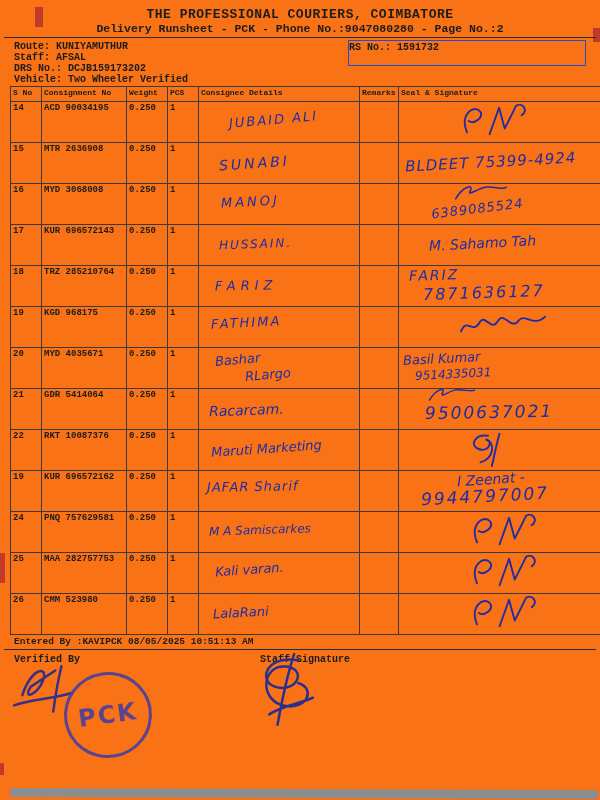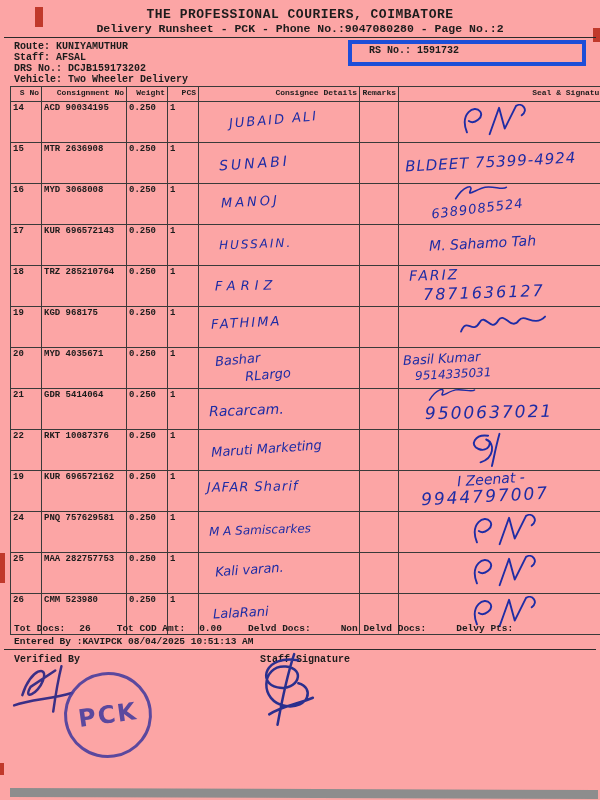--- a/index.html
+++ b/index.html
@@ -1,32 +1,32 @@
 <!DOCTYPE html>
 <html><head>
 <meta charset="utf-8">
 <style>
   html,body{margin:0;padding:0;background:#e8e6e2;}
-  .page{position:relative;width:600px;height:800px;background:#fca5a5;overflow:hidden;
+  .page{position:relative;width:600px;height:800px;background:#f97316;overflow:hidden;
         font-family:"Liberation Mono",monospace;color:#1c1c1c;}
   .abs{position:absolute;}
   
   .company{top:7px;left:0;width:100%;text-align:center;font-weight:bold;font-size:13px;letter-spacing:.5px;}
   .subtitle{top:22px;left:0;width:100%;text-align:center;font-weight:bold;font-size:11.5px;}
   .hr{left:4px;width:592px;border-top:1px solid #2a2a2a;height:0;}
   .hr1{top:37px;}
   .hr3{top:649px;}
   .meta{left:14px;font-size:10px;font-weight:bold;white-space:nowrap;}
   .m1{top:41px;}.m2{top:52px;}.m3{top:63px;text-align:right;}.m4{top:74px;}
-  .rsbox{left:348px;top:40px;width:238px;height:26px;border:4px solid #1d4ed8;
-         font-size:10px;font-weight:bold;padding:1px 17px;line-height:12px;box-sizing:border-box;}
+  .rsbox{left:348px;top:40px;width:238px;height:26px;border:1px solid #1d4ed8;
+         font-size:10px;font-weight:bold;padding:1px 0;line-height:12px;box-sizing:border-box;}
   
   table.run{position:absolute;left:10px;top:86px;width:578px;border-collapse:collapse;table-layout:fixed;}
   table.run th,table.run td{border:1px solid #3a3a3a;padding:1px 2px;vertical-align:top;overflow:visible;}
-  table.run th{font-size:8px;font-weight:bold;text-align:right;height:12px;margin-top:12px;}
+  table.run th{font-size:8px;font-weight:bold;text-align:left;height:12px;margin-top:12px;}
   table.run td{font-size:9px;font-weight:bold;height:38px;position:relative;}
   .w-sno{width:26px;}.w-con{width:80px;}.w-wt{width:36px;}.w-pcs{width:26px;}
   .w-cons{width:156px;}.w-rem{width:34px;}.w-seal{width:208px;}
   
   .hw{position:absolute;color:#1e2ca5;font-family:"DejaVu Sans",sans-serif;font-style:italic;
       font-weight:normal;white-space:nowrap;}
   .r14c{left:30px;top:10px;font-size:13px;letter-spacing:2px;transform:rotate(-5deg);}
   .r15c{left:20px;top:12px;font-size:14px;letter-spacing:3px;transform:rotate(-4deg);}
   .r16c{left:22px;top:10px;font-size:13px;letter-spacing:3px;transform:rotate(-3deg);}
   .r17c{left:20px;top:12px;font-size:12px;letter-spacing:2px;transform:rotate(-2deg);}
@@ -120,21 +120,21 @@
   <div class="abs meta m2">
     <span>Staff:</span>
     <span>AFSAL</span>
   </div>
   <div class="abs meta m3">
     <span>DRS No.:</span>
     <span>DCJB159173202</span>
   </div>
   <div class="abs meta m4">
     <span>Vehicle:</span>
-    <span>Two Wheeler Delivery</span>
+    <span>Two Wheeler Verified</span>
   </div>
 
   <div class="abs rsbox">
     <div>
       <span>RS No.:</span>
       <span>1591732</span>
     </div>
   </div>
 
   <table class="run">
@@ -337,24 +337,21 @@
         <td></td>
         <td>
             <svg class="sig s24">
               <use href="#sig-cn"></use>
             </svg>
           </td>
       </tr>
     </tbody>
   </table>
 
-  <div class="abs totals">
-    <span class="g1">Tot Docs:</span><span class="g2">26</span><span class="g1">Tot COD Amt:</span><span class="g2">0.00</span><span class="g3">Delvd Docs:</span><span class="g3">Non Delvd Docs:</span><span>Delvy Pts:</span>
-  </div>
-  <div class="abs entered">Entered By :KAVIPCK 08/04/2025 10:51:13 AM</div>
+  <div class="abs entered">Entered By :KAVIPCK 08/05/2025 10:51:13 AM</div>
   <div class="abs hr hr3"></div>
   <div class="abs vlabel">Verified By</div>
   <div class="abs slabel">Staff Signature</div>
 
   <svg class="bigsig sv" viewBox="0 0 70 60">
     <path d="M12,34 C20,8 38,4 32,20 C27,33 12,40 20,26 L44,10 M4,44 C20,38 40,38 60,32 M50,6 C46,22 44,36 42,50"></path>
   </svg>
   <div class="abs stamp">
     <span>PCK</span>
   </div>

